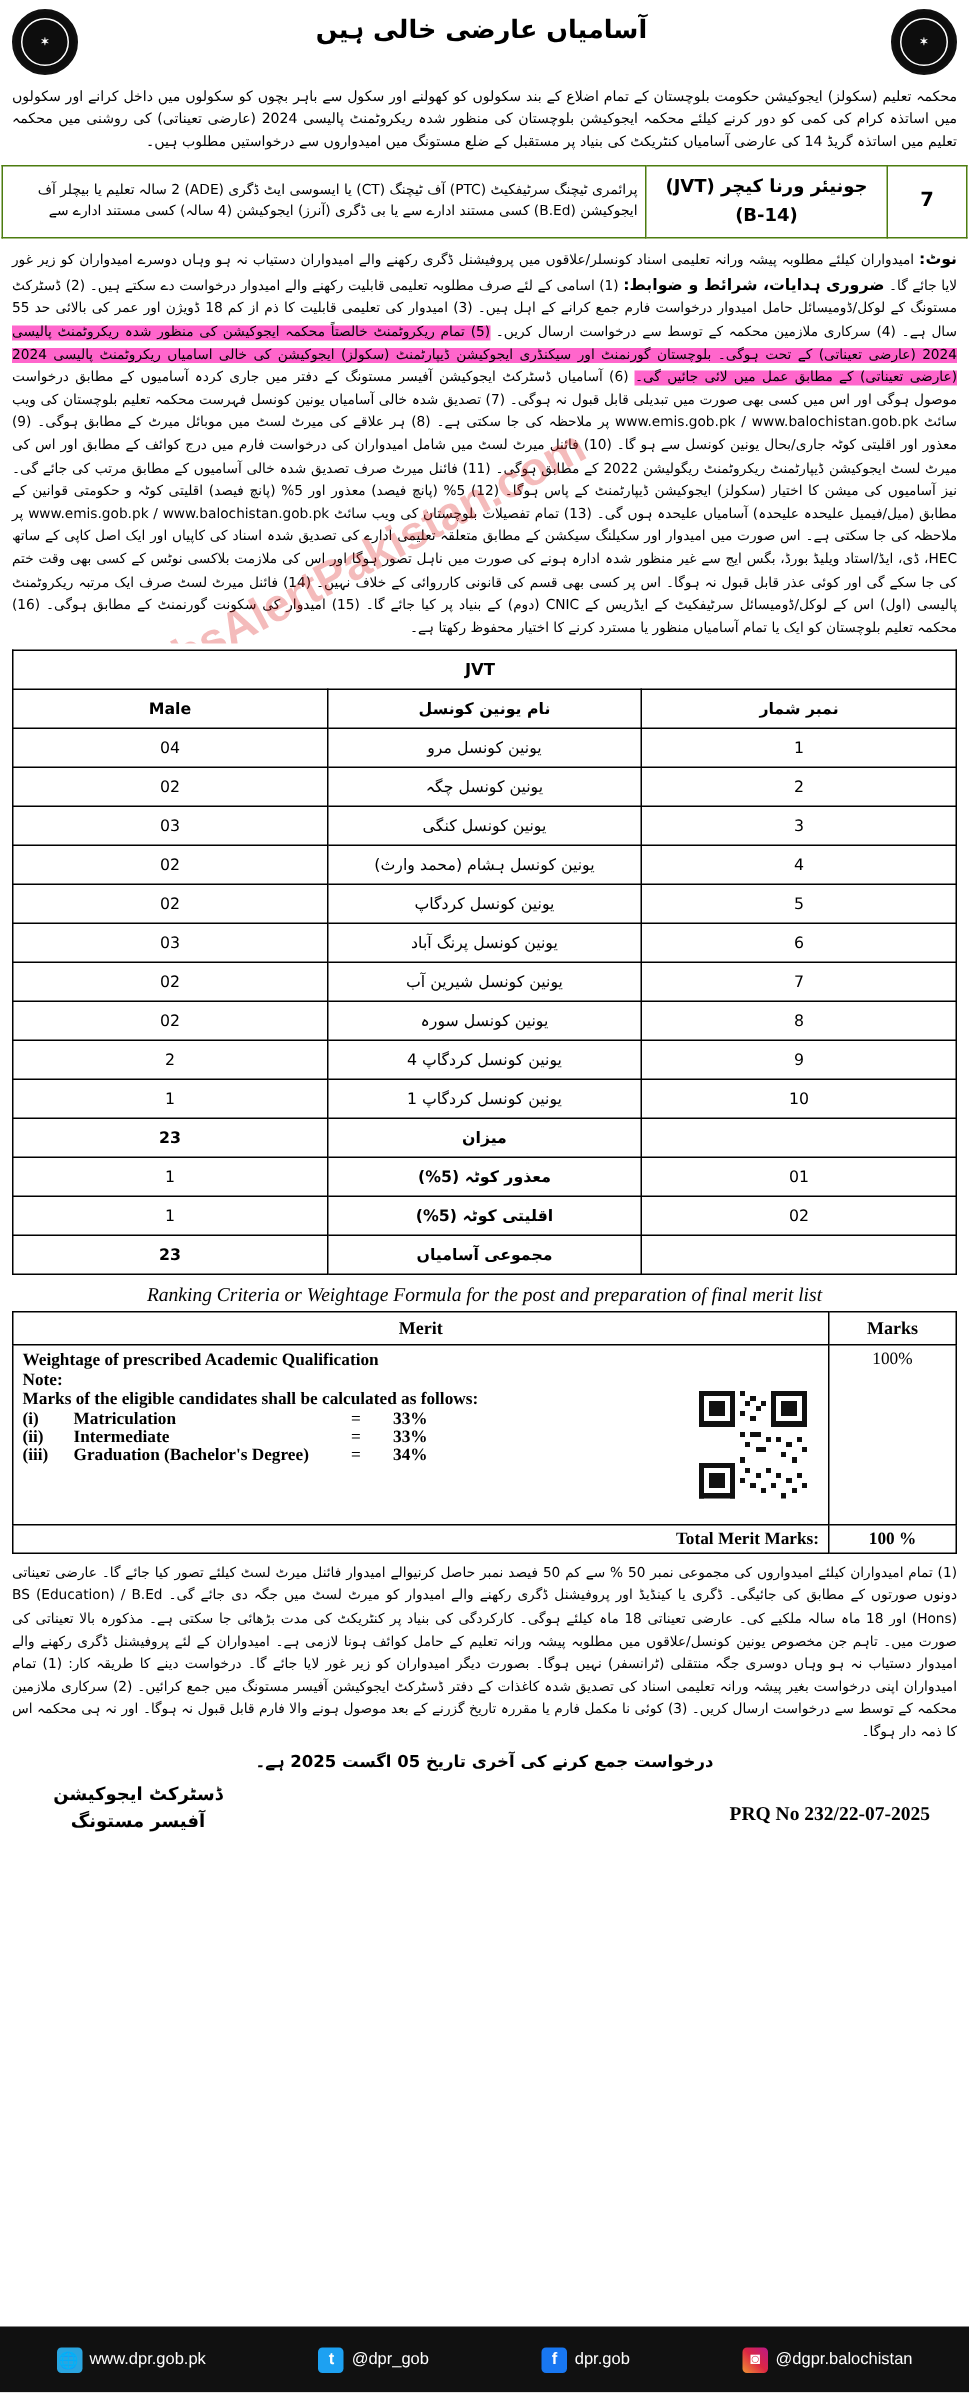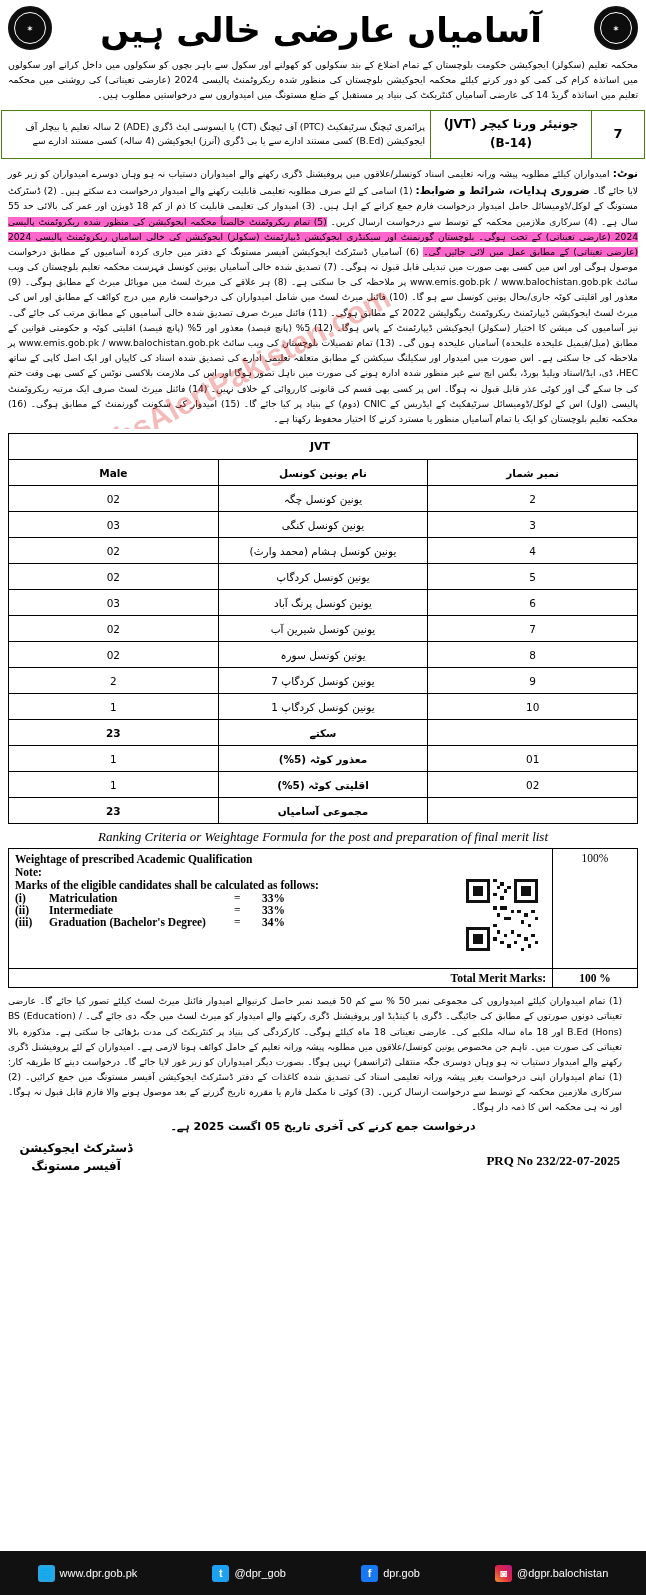--- a/index.html
+++ b/index.html
@@ -41,21 +41,21 @@
     width:30px;height:30px;border-radius:50%;
     border:1px solid #fff;
     display:flex;align-items:center;justify-content:center;
     font-size:7px;
     line-height:1;
     text-align:center;
   }
   .hdr-title{
     text-align:center;
     font-family:"DejaVu Sans", sans-serif;
-    font-size:34px;
+    font-size:17px;
     font-weight:bold;
     letter-spacing:.5px;
     direction:rtl;
     padding:6px 64px 0 60px;
     line-height:1.2;
   }
   
   .urdu{
     direction:rtl;
     text-align:justify;
@@ -173,37 +173,37 @@
   }
   .qr svg{display:block;}
   .total td{font-weight:bold;text-align:right;}
   
   .foot-urdu{
     direction:rtl;
     text-align:justify;
     font-family:"DejaVu Sans", sans-serif;
     font-size:9.15px;
     line-height:1.66;
-    padding:6px 24px 2px 8px;
+    padding:6px 8px 2px 8px;
   }
   .deadline{
     direction:rtl;
     text-align:center;
     font-family:"DejaVu Sans", sans-serif;
     font-size:11px;
     font-weight:bold;
     padding:2px 8px 4px 8px;
   }
   .sigwrap{
     position:relative;
     height:62px;
   }
   .sig{
     position:absolute;
-    left:16px;top:2px;
+    left:32px;top:2px;
     width:120px;
     text-align:center;
     direction:rtl;
     font-family:"DejaVu Sans", sans-serif;
     font-size:12px;
     font-weight:bold;
     line-height:1.5;
   }
   .prq{
     position:absolute;
@@ -297,20 +297,25 @@
     <tbody>
         <tr>
       <td class="c1 jvt" colspan="3">JVT</td>
     </tr>
     <tr>
       <td class="c1 male">Male</td>
       <td class="c2 bold">نام یونین کونسل</td>
       <td class="c3 bold">نمبر شمار</td>
     </tr>
     <tr>
+      <td class="c1">04</td>
+      <td class="c2">یونین کونسل مرو</td>
+      <td class="c3">1</td>
+    </tr>
+    <tr>
       <td class="c1">02</td>
       <td class="c2">یونین کونسل چگہ</td>
       <td class="c3">2</td>
     </tr>
     <tr>
       <td class="c1">03</td>
       <td class="c2">یونین کونسل کنگی</td>
       <td class="c3">3</td>
     </tr>
     <tr>
@@ -333,31 +338,31 @@
       <td class="c2">یونین کونسل شیرین آب</td>
       <td class="c3">7</td>
     </tr>
     <tr>
       <td class="c1">02</td>
       <td class="c2">یونین کونسل سورہ</td>
       <td class="c3">8</td>
     </tr>
     <tr>
       <td class="c1">2</td>
-      <td class="c2">یونین کونسل کردگاپ 7</td>
+      <td class="c2">یونین کونسل کردگاپ 4</td>
       <td class="c3">9</td>
     </tr>
     <tr>
       <td class="c1">1</td>
       <td class="c2">یونین کونسل کردگاپ 1</td>
       <td class="c3">10</td>
     </tr>
     <tr>
       <td class="c1 bold">23</td>
-      <td class="c2 bold">سکتے</td>
+      <td class="c2 bold">میزان</td>
       <td class="c3"></td>
     </tr>
     <tr>
       <td class="c1">1</td>
       <td class="c2 bold">معذور کوٹہ (5%)</td>
       <td class="c3">01</td>
     </tr>
     <tr>
       <td class="c1">1</td>
       <td class="c2 bold">اقلیتی کوٹہ (5%)</td>
@@ -368,20 +373,24 @@
       <td class="c2 bold">مجموعی آسامیاں</td>
       <td class="c3"></td>
     </tr>
   </tbody>
     </table>
 
   <div class="rank-title">Ranking Criteria or Weightage Formula for the post and preparation of final merit list</div>
 
   <table class="merit">
     <tbody>
+        <tr>
+      <td class="mh">Merit</td>
+      <td class="mh mk">Marks</td>
+    </tr>
     <tr>
       <td>
         <div class="merit-body">
           <div class="mline"><b>Weightage of  prescribed Academic Qualification</b></div>
           <div class="mline"><b>Note:</b></div>
           <div class="mline"><b>Marks of the eligible candidates shall be calculated as follows:</b></div>
           <div class="mrow">
             <span class="idx">(i)</span>
             <span class="lbl">Matriculation</span>
             <span class="eq">=</span>

